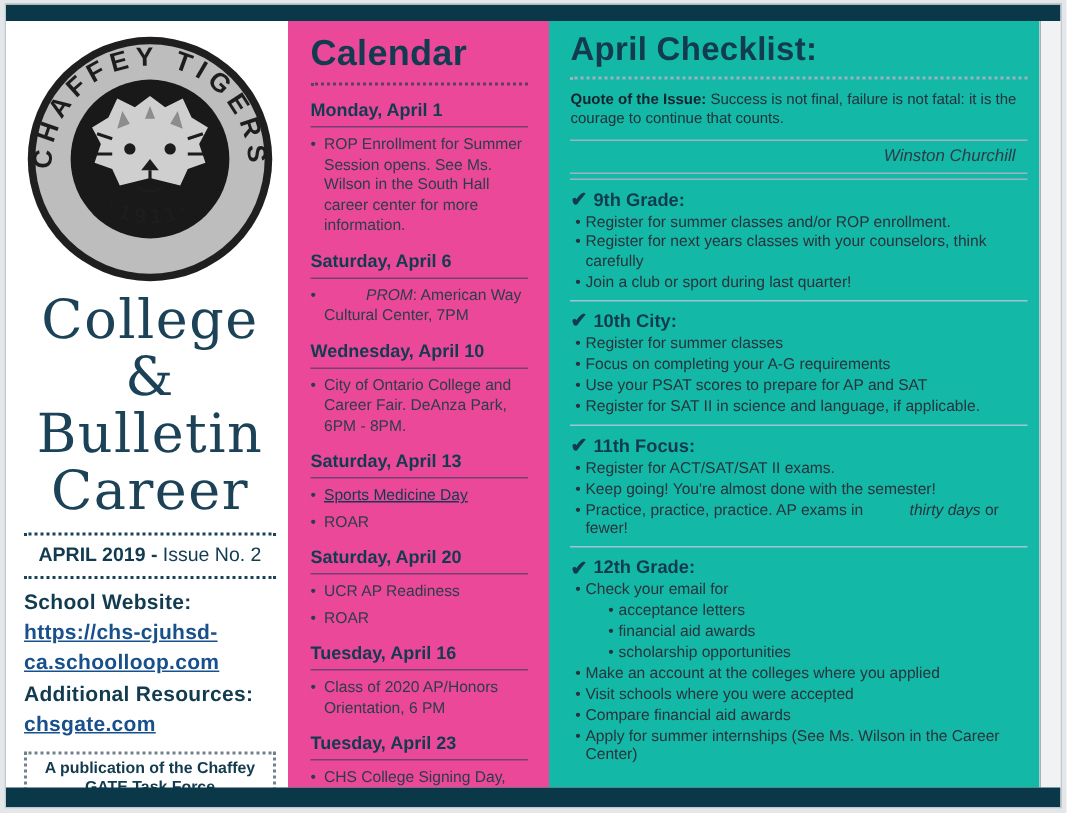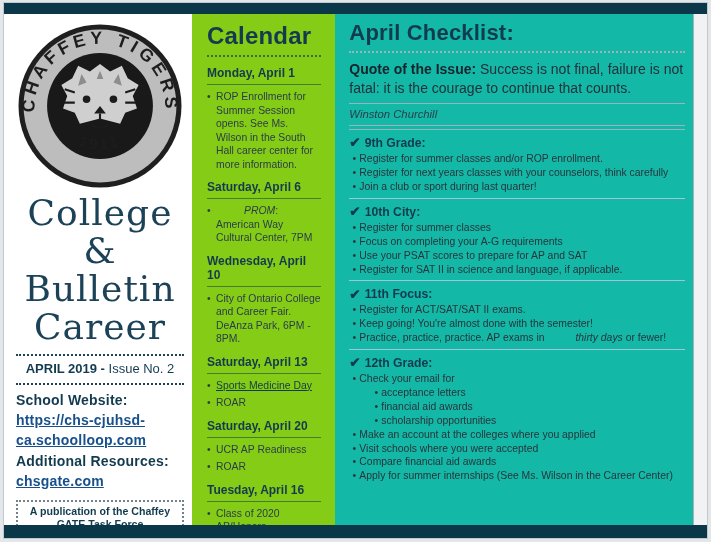--- a/index.html
+++ b/index.html
@@ -25,38 +25,38 @@
   .issue{text-align:center;color:#123b4f;font-size:13px;margin:1px 0 1px 0;}
   .issue .bold{font-weight:bold;}
   .info{font-size:14px;font-weight:bold;color:#123b4f;margin:0 0 0 0;line-height:1.45;letter-spacing:.2px;}
   .lnk{color:#17508c;text-decoration:underline;font-weight:bold;cursor:pointer;}
   .pubbox{border:2px dotted #72828c;padding:3px 3px 4px 3px;text-align:center;color:#123b4f;margin-top:9px;}
   .pub1{font-weight:bold;font-size:10.6px;line-height:1.25;}
   .pub2{font-size:13px;margin-top:20px;font-weight:bold;}
   .pub3{font-size:9.2px;margin-top:2px;line-height:1.25;}
 
   
-  .col-mid{width:240px;box-sizing:border-box;background:#84cc16;padding:8px 14px 0 15px;}
+  .col-mid{width:240px;box-sizing:border-box;background:#ec4899;padding:8px 14px 0 15px;}
   .cal-title{font-size:24px;font-weight:bold;color:#123b4f;letter-spacing:.2px;}
   .cal-dotted{border-top:2px dotted rgba(18,59,79,.65);margin:5px 0 2px 0;}
   .cal-day{font-size:12px;font-weight:bold;color:#123b4f;margin-top:9px;}
   .cal-rule{border-top:1px solid rgba(18,59,79,.55);margin:4px 0 5px 0;}
   .cal-item{display:flex;font-size:10.4px;color:#2b3d4a;margin:2px 0 4px 0;line-height:1.3;}
   .cal-item .b{flex:0 0 9px;color:#2b3d4a;}
   .it{font-style:italic;margin-left:28px;}
   .cal-link{color:#123b4f;text-decoration:underline;cursor:pointer;}
 
   
   .col-right{flex:1 1 auto;box-sizing:border-box;background:#14b8a6;padding:6px 8px 0 14px;min-width:0;}
   .chk-title{font-size:22px;font-weight:bold;color:#123b4f;letter-spacing:.2px;}
   .chk-dotted{border-top:2px dotted #9db2be;margin:5px 0 7px 0;}
-  .quote{font-size:14px;color:#22313b;line-height:1.33;}
+  .quote{font-size:10px;color:#22313b;line-height:1.33;}
   .quote .qb{font-weight:bold;color:#14242e;}
   .qrule{border-top:1px solid #9db4c0;margin:6px 0 4px 0;}
-  .author{font-style:italic;font-size:11.3px;color:#2b3d4a;padding-right:8px;}
+  .author{font-style:italic;text-align:right;font-size:11.3px;color:#2b3d4a;padding-right:8px;}
   .qrule-double{height:3px;border-top:1px solid #9db4c0;border-bottom:1px solid #9db4c0;margin:5px 0 2px 0;}
   .grade-h{font-size:12.2px;font-weight:bold;color:#123b4f;margin:6px 0 3px 0;display:flex;align-items:center;}
   .check{color:#123b4f;font-size:13.5px;margin-right:4px;font-weight:bold;line-height:1;}
   .chk-item{display:flex;font-size:10.4px;color:#27343d;line-height:1.24;margin:1px 0;}
   .chk-item .b{flex:0 0 10px;text-align:center;color:#27343d;}
   .chk-item .t{flex:1 1 auto;}
   .sub-item{display:flex;font-size:10.4px;color:#27343d;line-height:1.24;margin:1px 0 1px 22px;}
   .sub-item .b{flex:0 0 10px;text-align:center;}
   .sec-divider{border-top:1px solid #9ec4d8;margin:4px 0 1px 0;}
 

